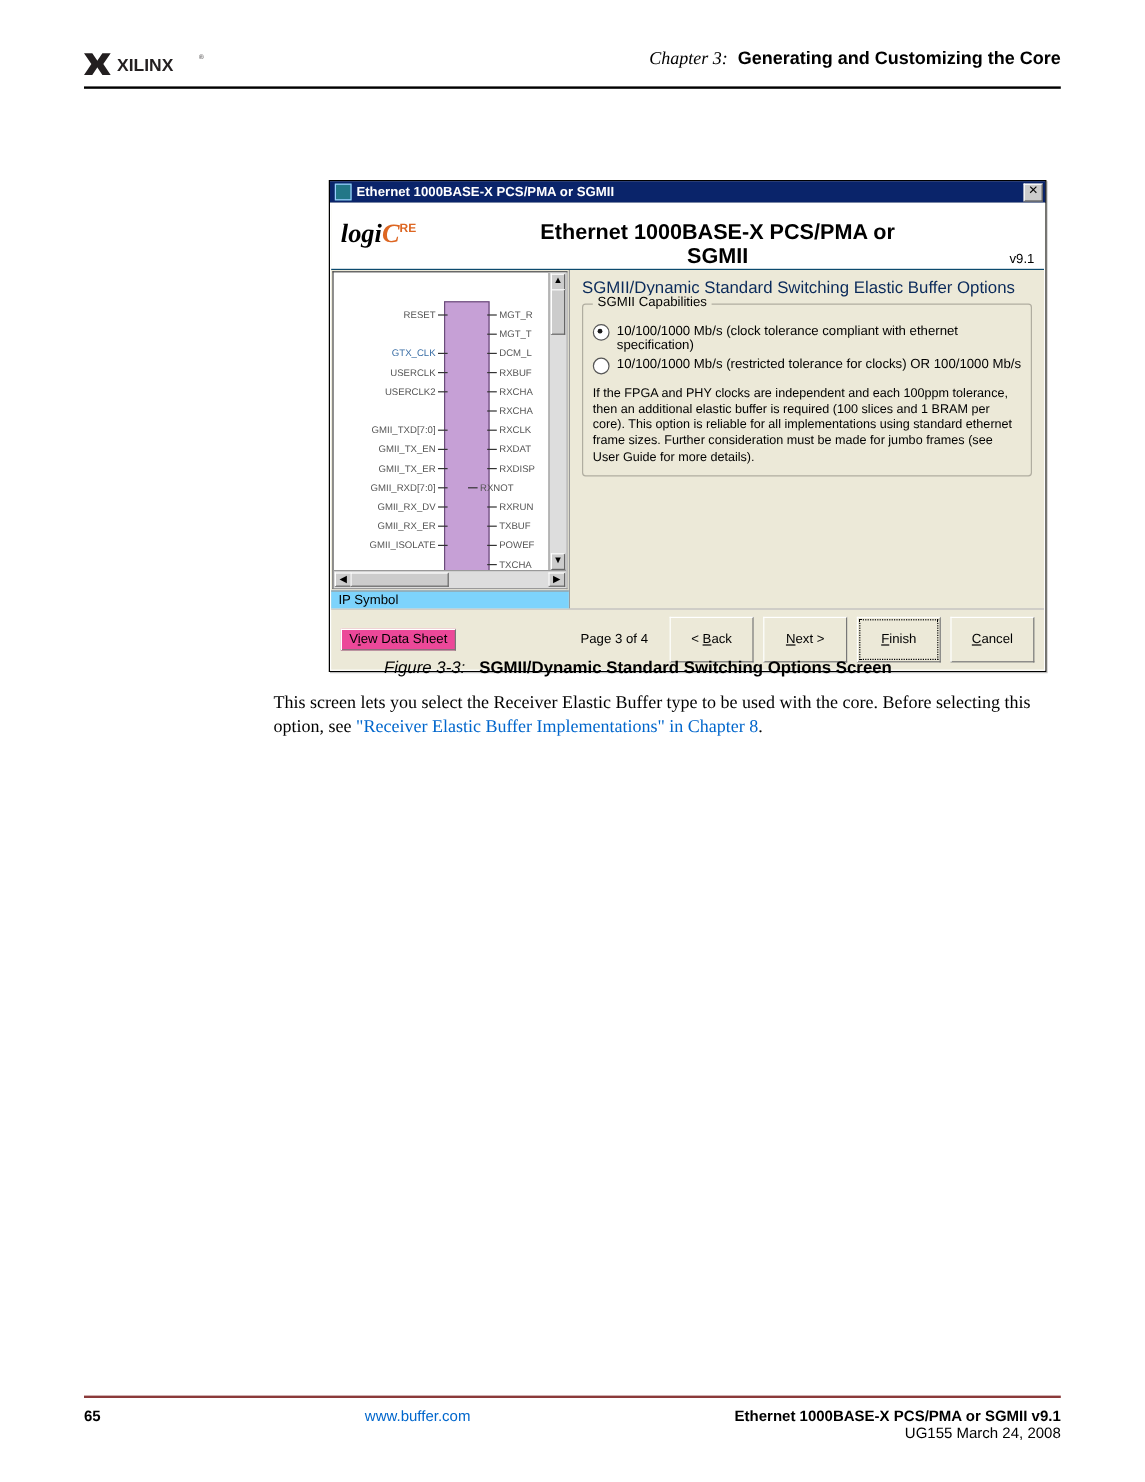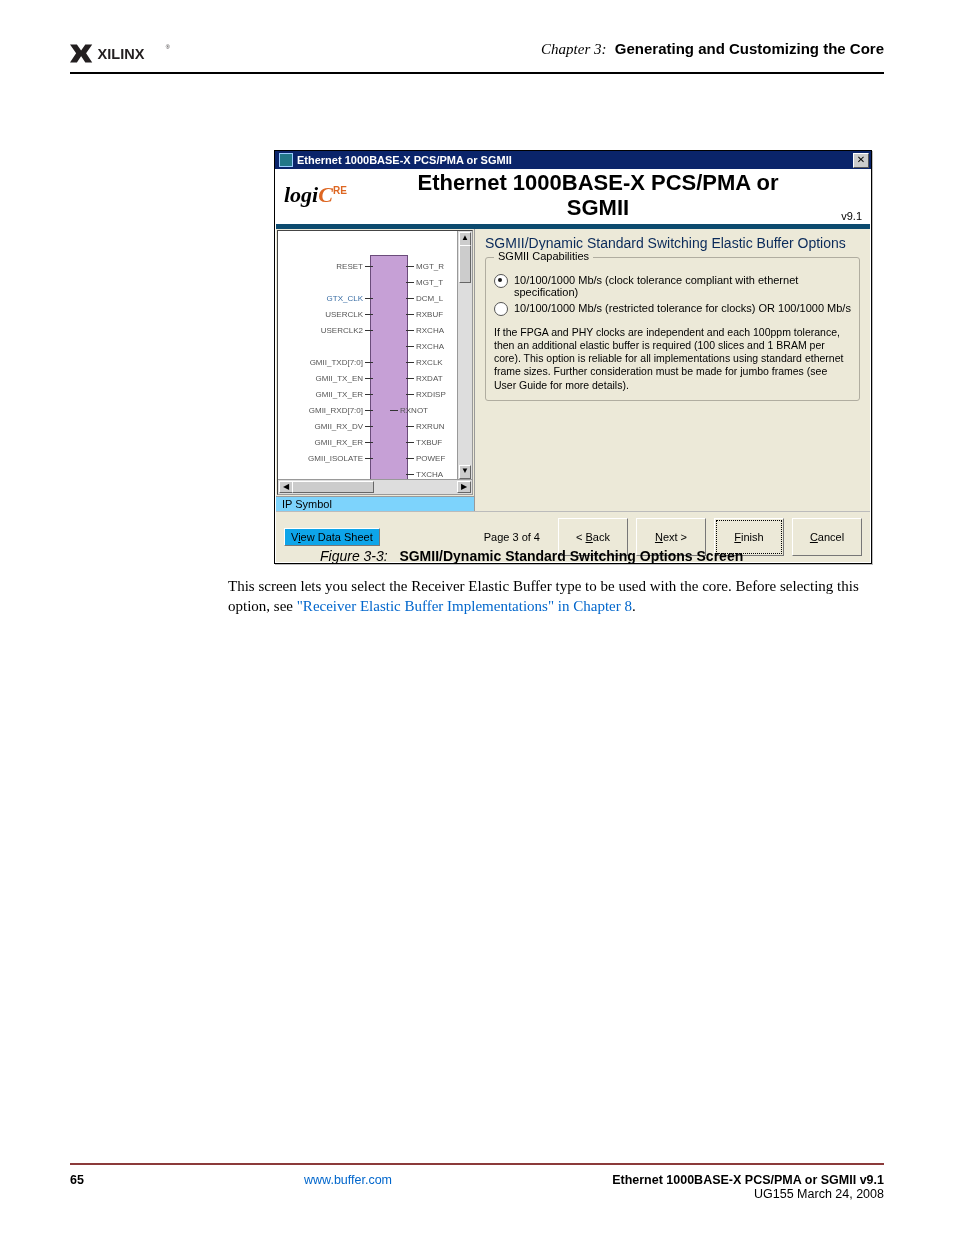--- a/index.html
+++ b/index.html
@@ -16,26 +16,26 @@
   .hdr-rule { position: absolute; top: 72px; left: 70px; right: 70px; height: 2px; background: #000; }
 
   
   .figwin { position: absolute; top: 150px; left: 274px; width: 596px; border: 1px solid #000; font-family: Tahoma, Arial, sans-serif; color: #000; background: #d6d4c9; box-shadow: 1px 1px 0 rgba(0,0,0,.25); }
   .titlebar { background: #0a246a; color: #fff; height: 18px; display: flex; align-items: center; justify-content: space-between; padding: 0 2px; }
   .titlebar .ttl { font-size: 11px; font-weight: bold; padding-left: 2px; display: flex; align-items: center; gap: 4px; }
   .tb-icon { width: 12px; height: 12px; background: #278; display: inline-block; border: 1px solid #9cf; }
   .tb-close { width: 14px; height: 13px; background: #ccc; border: 1px solid #fff; border-right-color: #555; border-bottom-color: #555; font-size: 10px; line-height: 11px; text-align: center; color: #000; font-family: Arial, sans-serif; }
 
   .inner { background: #ece9d8; border: 1px solid #fff; }
-  .banner { height: 54px; background: #fff; display: flex; align-items: flex-start; justify-content: center; position: relative; border-bottom: 5px solid #0c4a6e; }
+  .banner { height: 54px; background: #fff; display: flex; align-items: flex-end; justify-content: center; position: relative; border-bottom: 1px solid #0c4a6e; }
   .banner-left { position: absolute; left: 8px; top: 12px; font-family: "Times New Roman", serif; font-style: italic; font-weight: bold; font-size: 22px; color: #000; }
   .banner-left .rl { color: #d62; font-style: normal; font-family: Arial, sans-serif; font-size: 10px; vertical-align: super; }
   .banner-left .lg { color: #000; }
   .banner-left .c { color: #d62; }
-  .banner-title { text-align: center; font-family: Arial, sans-serif; font-weight: bold; font-size: 22px; line-height: 1.15; margin-left: 50px; }
+  .banner-title { text-align: center; font-family: Arial, sans-serif; font-weight: bold; font-size: 18px; line-height: 1.15; margin-left: 50px; }
   .banner-ver { position: absolute; right: 8px; bottom: 2px; font-size: 11px; font-family: Arial, sans-serif; }
 
   .body-row { display: flex; height: 282px; }
 
   
   .ippanel { width: 198px; border-right: 1px solid #999; background: #ece9d8; display: flex; flex-direction: column; }
   .ipcanvas-wrap { flex: 1; position: relative; overflow: hidden; background: #fff; border: 1px inset #999; margin: 1px; }
   .ipcanvas { position: absolute; inset: 0; }
   .ipscroll-v { position: absolute; right: 0; top: 0; bottom: 14px; width: 14px; background: #ddd; border-left: 1px solid #999; }
   .ipscroll-v .thumb { position: absolute; left: 1px; right: 1px; top: 14px; height: 36px; background: #ccc; border: 1px solid #fff; border-right-color: #666; border-bottom-color: #666; }
@@ -57,21 +57,21 @@
   .optpanel { flex: 1; padding: 6px 10px 4px 10px; font-family: Tahoma, Arial, sans-serif; font-size: 11px; }
   .opt-title { font-family: Arial, sans-serif; font-size: 14px; color: #0a2a5a; font-weight: normal; margin-bottom: 4px; }
   .groupbox { border: 1px solid #b0ada0; border-radius: 3px; padding: 12px 8px 8px 8px; position: relative; margin-top: 6px; }
   .groupbox > legend, .groupbox > .legend { position: absolute; top: -8px; left: 8px; background: #ece9d8; padding: 0 4px; font-size: 11px; }
   .radio-row { display: flex; align-items: flex-start; gap: 6px; margin: 4px 0; }
   .radio-dot { width: 12px; height: 12px; border-radius: 50%; border: 1px solid #555; background: #fff; flex-shrink: 0; position: relative; }
   .radio-dot.sel::after { content: ""; position: absolute; left: 3px; top: 3px; width: 4px; height: 4px; background: #1a1a1a; border-radius: 50%; }
   .note { font-size: 10.5px; line-height: 1.25; margin-top: 10px; }
 
   .btnbar { border-top: 1px solid #bbb; padding: 6px 8px; display: flex; align-items: center; gap: 8px; }
-  .vds { font-size: 11px; color: #000; background: #0ea5e9; border: 1px solid #fff; border-right-color: #777; border-bottom-color: #777; padding: 2px 6px; }
+  .vds { font-size: 11px; color: #000; background: #ec4899; border: 1px solid #fff; border-right-color: #777; border-bottom-color: #777; padding: 2px 6px; }
   .vds u { text-decoration: underline; }
   .spacer { flex: 1; }
   .pginfo { font-size: 11px; margin-right: 10px; }
   .wbtn { font-size: 11px; background: #ece9d8; border: 1px solid #fff; border-right-color: #777; border-bottom-color: #777; padding: 12px 0; width: 68px; text-align: center; }
   .wbtn.focus { outline: 1px dotted #000; outline-offset: -3px; }
   .wbtn u { text-decoration: underline; }
 
   
   .figcap { position: absolute; top: 548px; left: 320px; right: 70px; font-family: Arial, Helvetica, sans-serif; font-size: 14px; }
   .figcap .figlbl { font-style: italic; }

